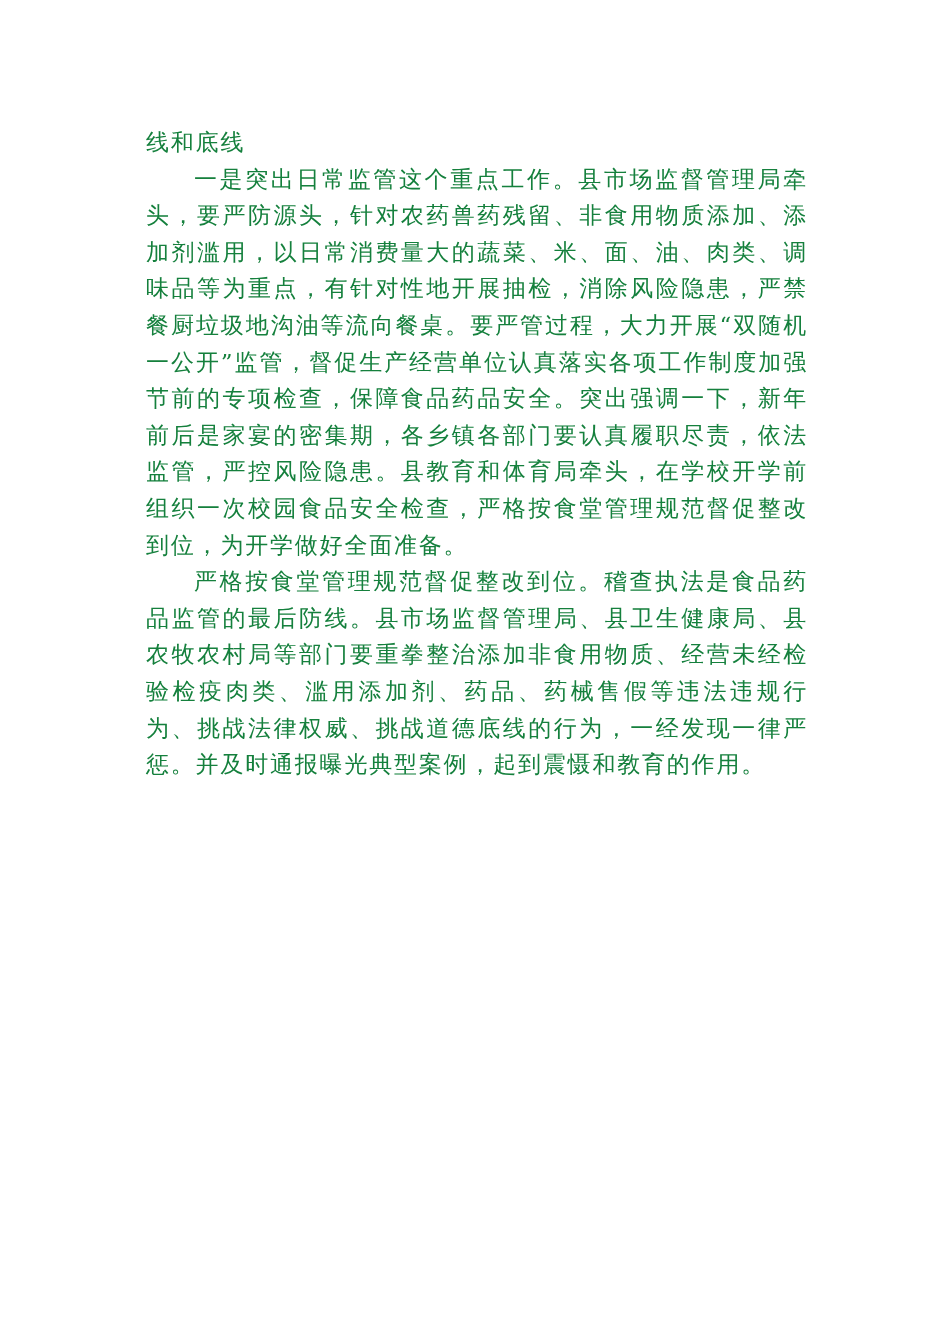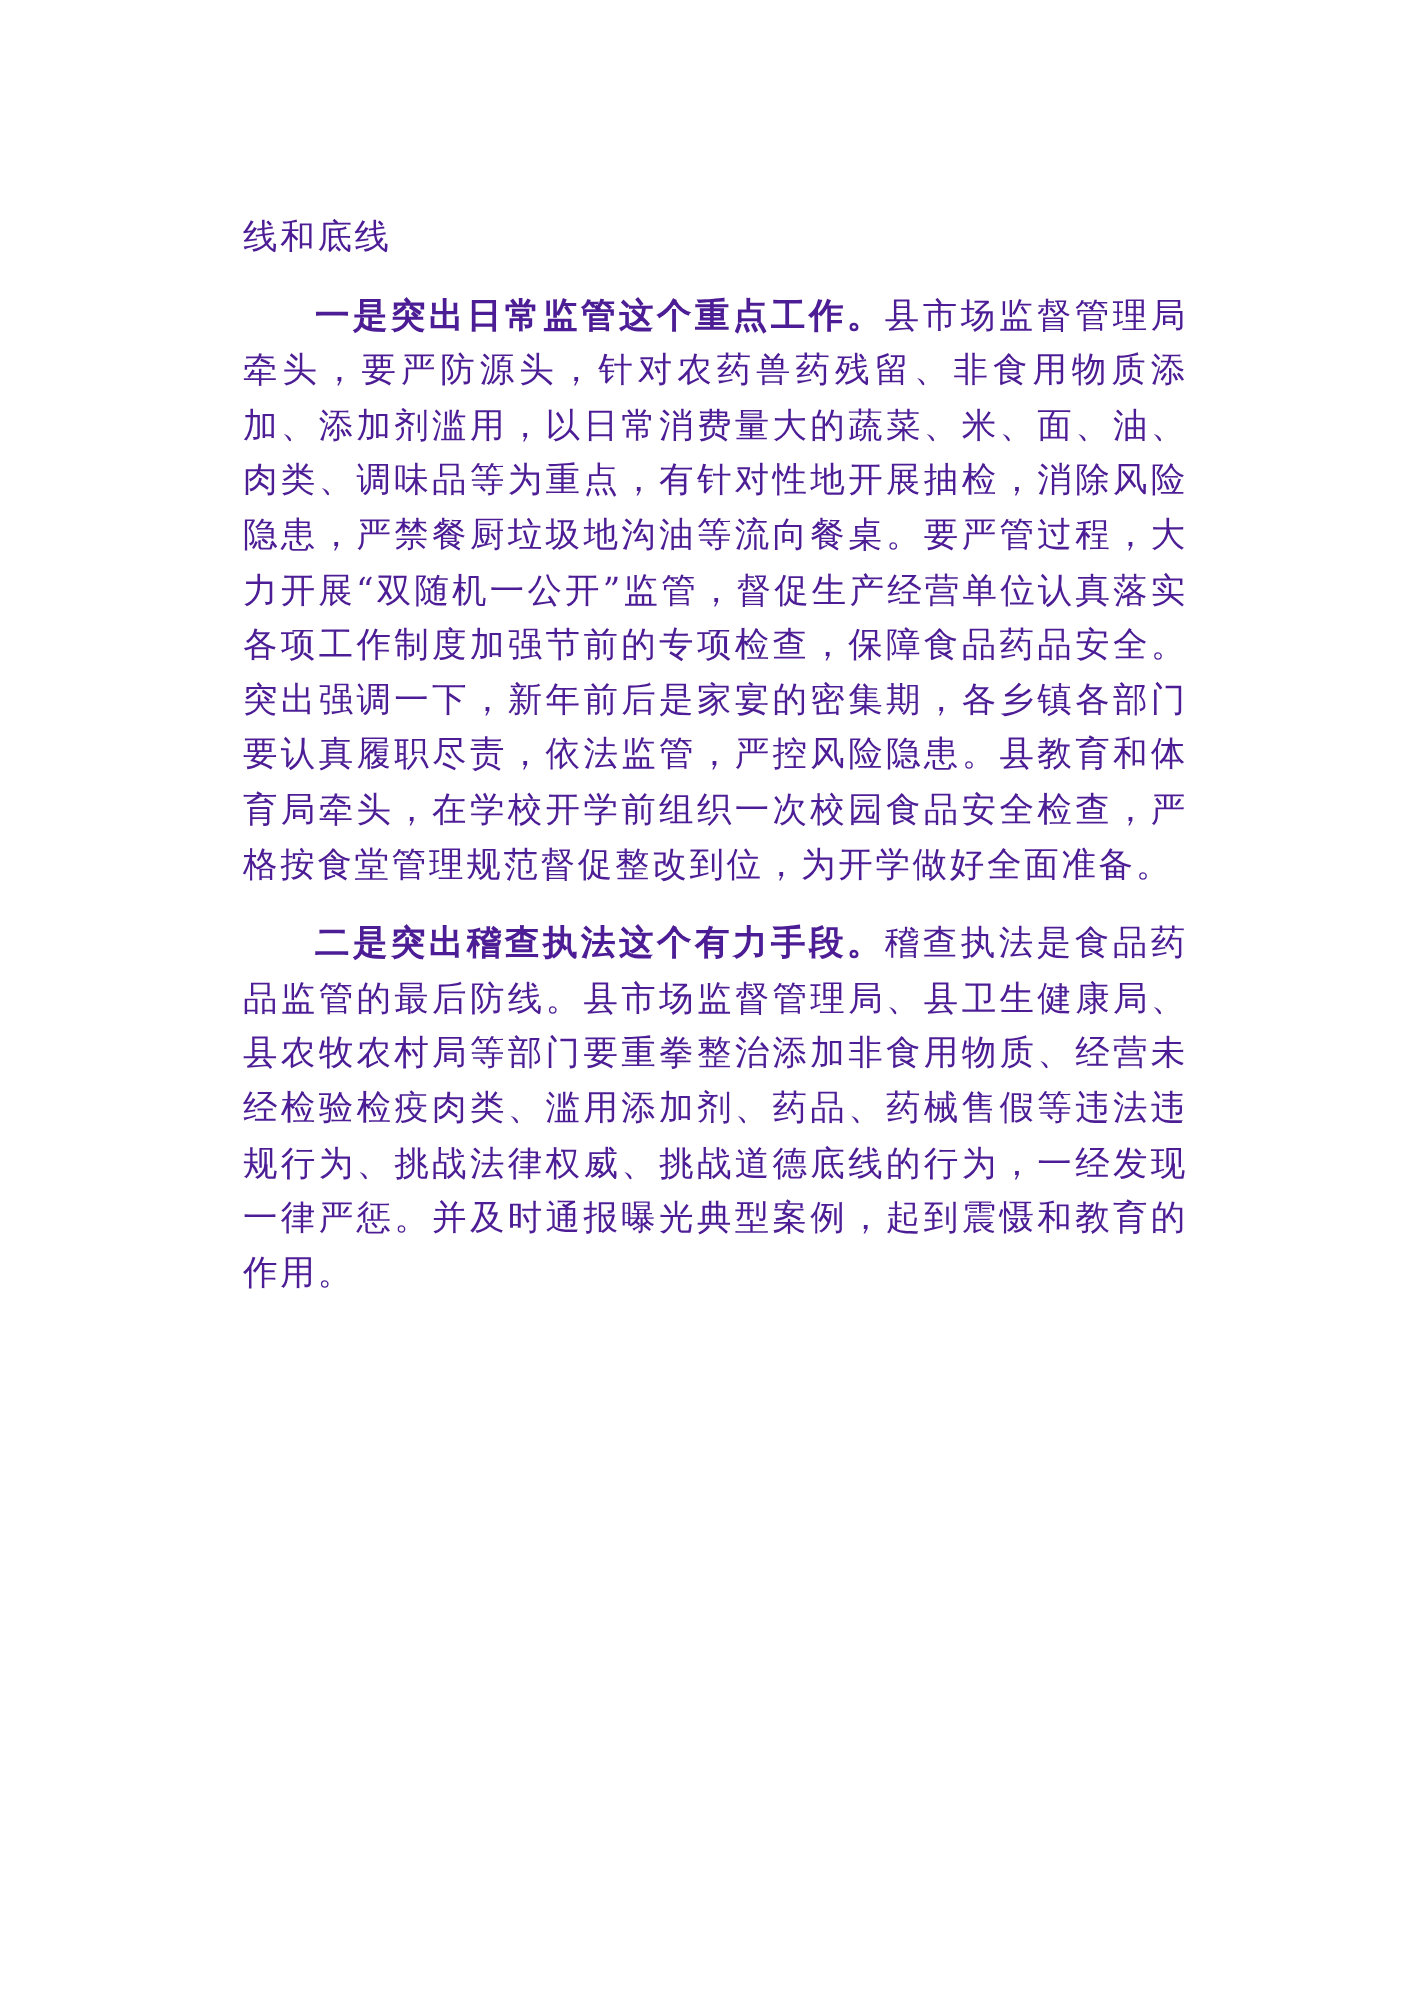--- a/index.html
+++ b/index.html
@@ -1,22 +1,22 @@
 <!DOCTYPE html>
 <html><head>
 <meta charset="utf-8">
 <style>
   html, body { margin:0; padding:0; background:#ffffff; }
   body { width:950px; height:1344px; position:relative; overflow:hidden; }
   .page { position:absolute; left:146px; top:124px; width:662px; }
-  .p { font-family:"DejaVu Serif", "Liberation Serif", serif; font-size:23px; color:#4c1d95; line-height:36.6px; margin:16px; text-align:justify; text-align-last:left; letter-spacing:1.8px; }
+  .p { font-family:"DejaVu Serif", "Liberation Serif", serif; font-size:23px; color:#15803d; line-height:36.6px; margin:0; text-align:justify; text-align-last:left; letter-spacing:1.8px; }
   .indent { text-indent:48px; }
   .h { font-family:"DejaVu Sans", "Liberation Sans", sans-serif; }
-  b { font-family:"DejaVu Sans", "Liberation Sans", sans-serif; font-weight:bold; }
+  b { font-family:"DejaVu Sans", "Liberation Sans", sans-serif; font-weight:normal; }
 </style>
 </head>
 <body>
 
 <div class="page">
   <p class="p h">线和底线</p>
   <p class="p indent"><b>一是突出日常监管这个重点工作。</b><span>县市场监督管理局牵头，要严防源头，针对农药兽药残留、非食用物质添加、添加剂滥用，以日常消费量大的蔬菜、米、面、油、肉类、调味品等为重点，有针对性地开展抽检，消除风险隐患，严禁餐厨垃圾地沟油等流向餐桌。要严管过程，大力开展“双随机一公开”监管，督促生产经营单位认真落实各项工作制度加强节前的专项检查，保障食品药品安全。突出强调一下，新年前后是家宴的密集期，各乡镇各部门要认真履职尽责，依法监管，严控风险隐患。县教育和体育局牵头，在学校开学前组织一次校园食品安全检查，严格按食堂管理规范督促整改到位，为开学做好全面准备。</span></p>
-  <p class="p indent"><b>二是突出稽查执法这个有力手段。</b><span>稽查执法是食品药品监管的最后防线。县市场监督管理局、县卫生健康局、县农牧农村局等部门要重拳整治添加非食用物质、经营未经检验检疫肉类、滥用添加剂、药品、药械售假等违法违规行为、挑战法律权威、挑战道德底线的行为，一经发现一律严惩。并及时通报曝光典型案例，起到震慑和教育的作用。</span></p>
+  <p class="p indent"><b>严格按食堂管理规范督促整改到位。</b><span>稽查执法是食品药品监管的最后防线。县市场监督管理局、县卫生健康局、县农牧农村局等部门要重拳整治添加非食用物质、经营未经检验检疫肉类、滥用添加剂、药品、药械售假等违法违规行为、挑战法律权威、挑战道德底线的行为，一经发现一律严惩。并及时通报曝光典型案例，起到震慑和教育的作用。</span></p>
 </div>
 
 </body></html>

